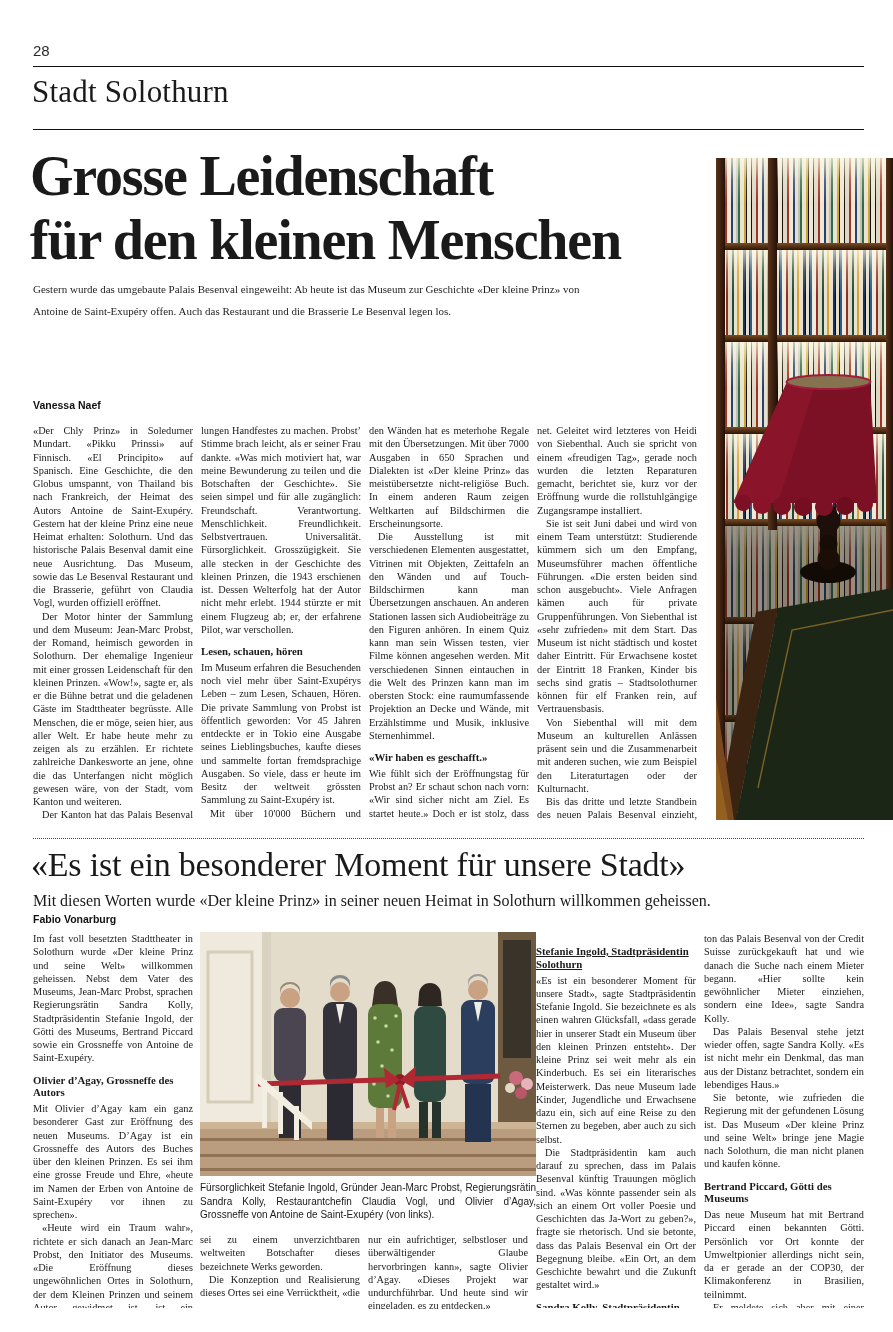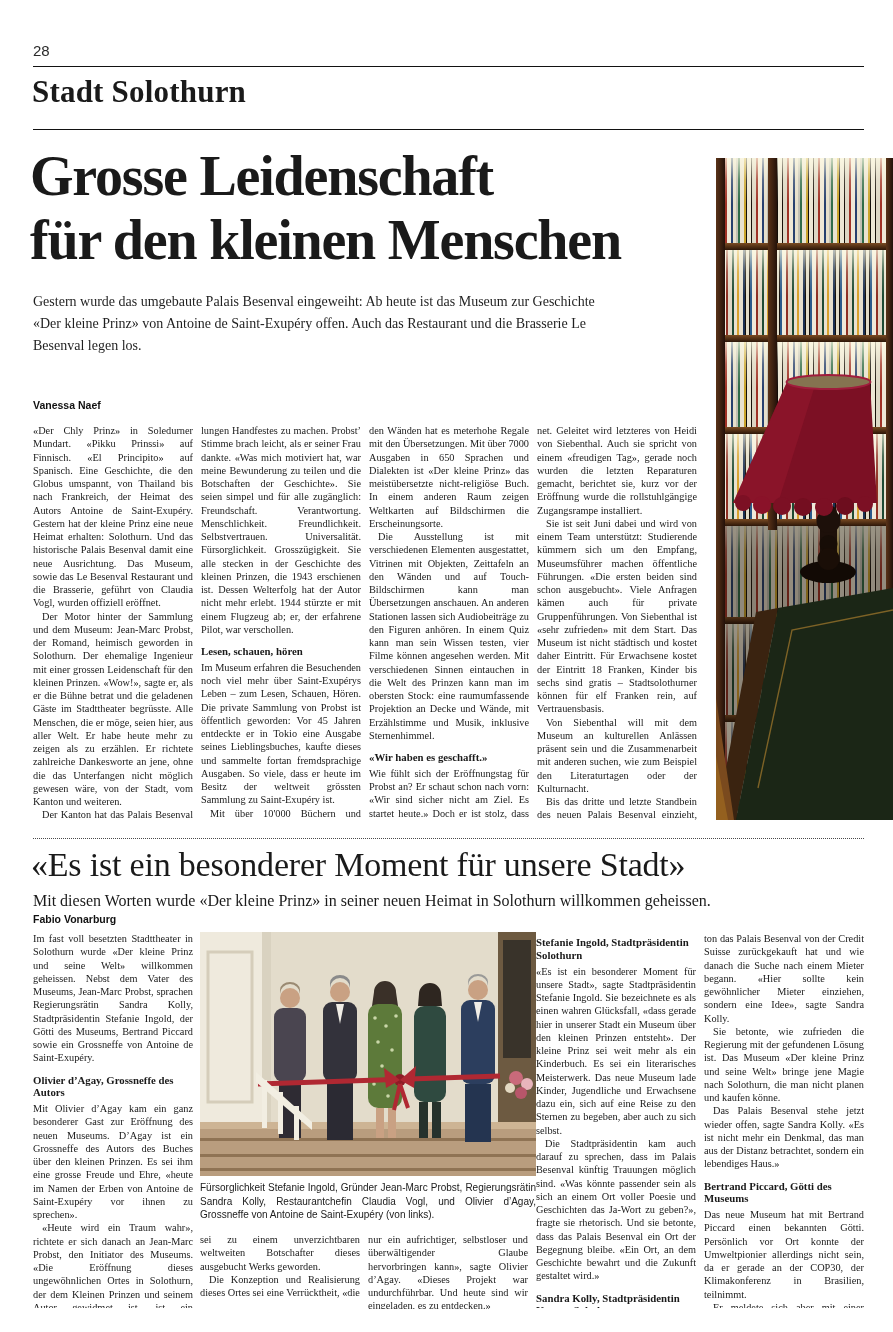--- a/index.html
+++ b/index.html
@@ -6,32 +6,32 @@
   #paper{
     position:relative;width:893px;height:1332px;background:#ffffff;
     font-family:"Liberation Serif", serif;color:#1a1a1a;overflow:hidden;
     margin:0 auto;
   }
   .abs{position:absolute;}
   
   .pagenum{left:33px;top:42px;font-family:"Liberation Sans",sans-serif;font-size:15px;color:#2b2b2b;}
   .rule{left:33px;width:831px;border-top:1.4px solid #121212;height:0;}
   .rule.thin{border-top-width:1px;}
-  .section-title{left:32px;top:74px;font-size:31px;font-weight:700;letter-spacing:.2px;}
+  .section-title{left:32px;top:74px;font-size:31px;font-weight:400;letter-spacing:.2px;}
   
   .headline{left:30px;top:144px;width:700px;font-size:56px;line-height:64px;font-weight:700;letter-spacing:-1.2px;}
-  .lede{left:33px;top:291px;width:568px;font-size:14px;line-height:22px;color:#1f1f1f;}
+  .lede{left:33px;top:278px;width:568px;font-size:11px;line-height:22px;color:#1f1f1f;}
   .byline{font-family:"Liberation Sans",sans-serif;font-weight:700;font-size:10.5px;color:#111;}
   .byline1{left:33px;top:399px;}
   .cols1{left:33px;top:424px;width:664px;height:398px;display:flex;gap:8px;overflow:hidden;}
   .ncol{width:160px;min-width:160px;font-size:10.3px;line-height:13.25px;text-align:justify;overflow:hidden;}
   .ncol p{margin:0;}
   .ncol p.ind{text-indent:9px;}
   .sh{font-weight:700;font-size:10.8px;line-height:12.8px;margin:9px 0 3px;text-align:left;}
-  .sh.first{margin-top:4px;}
+  .sh.first{margin-top:13px;text-decoration:underline;}
   
   .shelf-img{left:716px;top:158px;width:177px;height:662px;background:#1a0e06;overflow:hidden;}
   .srow{position:relative;height:92px;
     background:
       linear-gradient(180deg, rgba(255,252,230,.75) 0%, rgba(255,252,230,.22) 24%, rgba(0,0,0,0) 50%),
       repeating-linear-gradient(90deg,
         #ece6d4 0 4px,#171009 4px 5px,#dcd6c4 5px 9px,#a03226 9px 11px,#efe8d6 11px 15px,
         #27406e 15px 17px,#e6dfcb 17px 20px,#c0bfb4 20px 22px,#2f6b49 22px 24px,
         #e9e2d0 24px 28px,#caa42c 28px 30px,#120d08 30px 31px);
   }
@@ -238,37 +238,37 @@
 
       <polygon points="56,140 112,190 112,198 56,150" fill="#f2eee2"></polygon>
       <rect x="62" y="148" width="5" height="48" fill="#f2eee2"></rect>
         <rect x="78" y="160" width="5" height="42" fill="#f2eee2"></rect>
         <rect x="94" y="174" width="5" height="34" fill="#f2eee2"></rect>
     </svg>
   </div>
   <div class="abs caption">Fürsorglichkeit Stefanie Ingold, Gründer Jean-Marc Probst, Regierungsrätin Sandra Kolly, Restaurantchefin Claudia Vogl, und Olivier d’Agay, Grossneffe von Antoine de Saint-Exupéry (von links).</div>
 
   <div class="underL">
-    <p>sei zu einem unverzichtbaren weltweiten Botschafter dieses ausgebucht Werks geworden.</p>
+    <p>sei zu einem unverzichtbaren weltweiten Botschafter dieses bezeichnete Werks geworden.</p>
     <p class="ind">Die Konzeption und Realisierung dieses Ortes sei eine Verrücktheit, «die</p>
   </div>
   <div class="underR">
     <p>nur ein aufrichtiger, selbstloser und überwältigender Glaube hervorbringen kann», sagte Olivier d’Agay. «Dieses Projekt war undurchführbar. Und heute sind wir eingeladen, es zu entdecken.»</p>
   </div>
 
   <div class="abs a2col" style="left:536px;">
     <div class="sh first">Stefanie Ingold, Stadtpräsidentin Solothurn</div>
     <p>«Es ist ein besonderer Moment für unsere Stadt», sagte Stadtpräsidentin Stefanie Ingold. Sie bezeichnete es als einen wahren Glücksfall, «dass gerade hier in unserer Stadt ein Museum über den kleinen Prinzen entsteht». Der kleine Prinz sei weit mehr als ein Kinderbuch. Es sei ein literarisches Meisterwerk. Das neue Museum lade Kinder, Jugendliche und Erwachsene dazu ein, sich auf eine Reise zu den Sternen zu begeben, aber auch zu sich selbst.</p>
     <p class="ind">Die Stadtpräsidentin kam auch darauf zu sprechen, dass im Palais Besenval künftig Trauungen möglich sind. «Was könnte passender sein als sich an einem Ort voller Poesie und Geschichten das Ja-Wort zu geben?», fragte sie rhetorisch. Und sie betonte, dass das Palais Besenval ein Ort der Begegnung bleibe. «Ein Ort, an dem Geschichte bewahrt und die Zukunft gestaltet wird.»</p>
     <div class="sh">Sandra Kolly, Stadtpräsidentin Kanton Solothurn</div>
 
   </div>
 
   <div class="abs a2col" style="left:704px;">
     <p>ton das Palais Besenval von der Credit Suisse zurückgekauft hat und wie danach die Suche nach einem Mieter begann. «Hier sollte kein gewöhnlicher Mieter einziehen, sondern eine Idee», sagte Sandra Kolly.</p>
+    <p class="ind">Das Palais Besenval stehe jetzt wieder offen, sagte Sandra Kolly. «Es ist nicht mehr ein Denkmal, das man aus der Distanz betrachtet, sondern ein lebendiges Haus.»</p>
     <p class="ind">Sie betonte, wie zufrieden die Regierung mit der gefundenen Lösung ist. Das Museum «Der kleine Prinz und seine Welt» bringe jene Magie nach Solothurn, die man nicht planen und kaufen könne.</p>
-    <p class="ind">Das Palais Besenval stehe jetzt wieder offen, sagte Sandra Kolly. «Es ist nicht mehr ein Denkmal, das man aus der Distanz betrachtet, sondern ein lebendiges Haus.»</p>
     <div class="sh">Bertrand Piccard, Götti des Museums</div>
     <p>Das neue Museum hat mit Bertrand Piccard einen bekannten Götti. Persönlich vor Ort konnte der Umweltpionier allerdings nicht sein, da er gerade an der COP30, der Klimakonferenz in Brasilien, teilnimmt.</p>
     <p class="ind">Er meldete sich aber mit einer Videobotschaft an die Gäste der Eröffnung. Er wünsche viel Erfolg beim Weitergeben der Werte, die der kleine Prinz vermittle, sagte Piccard. «Ich freue mich darauf, das Museum selbst zu besuchen.»</p>
   </div>
 
 </div>
 
 </body></html>

